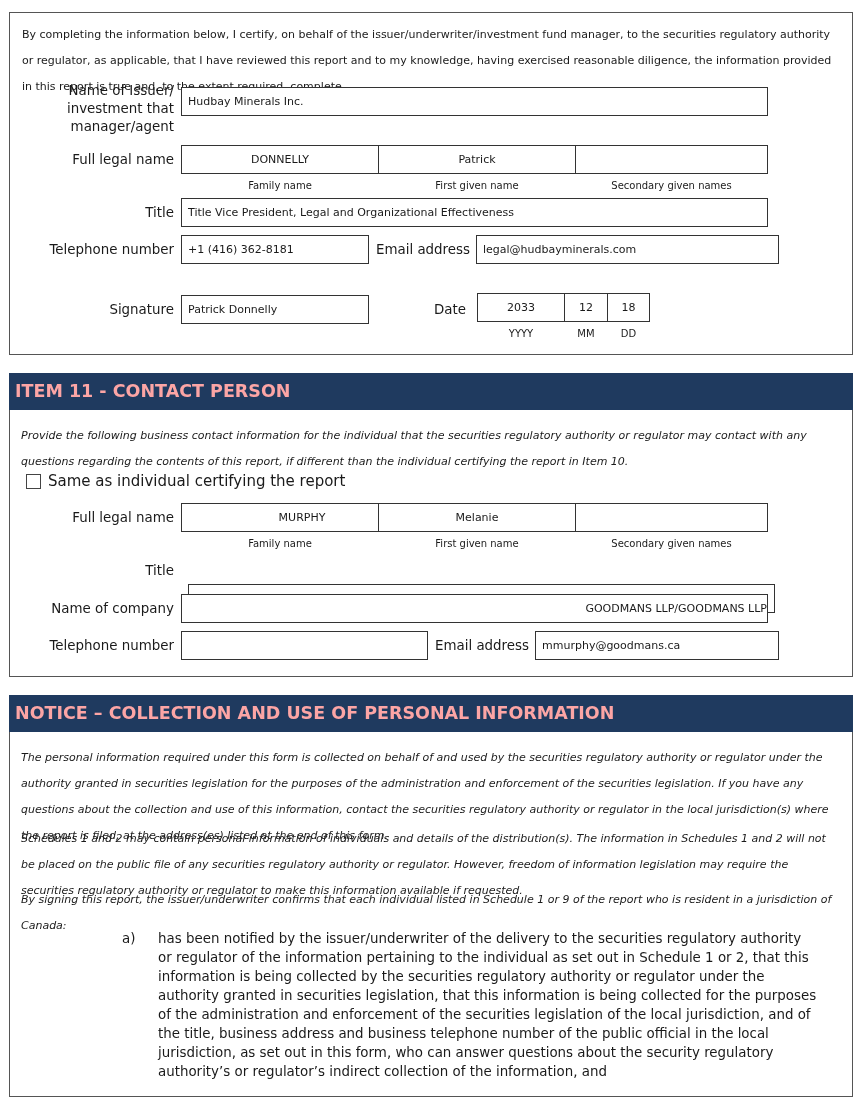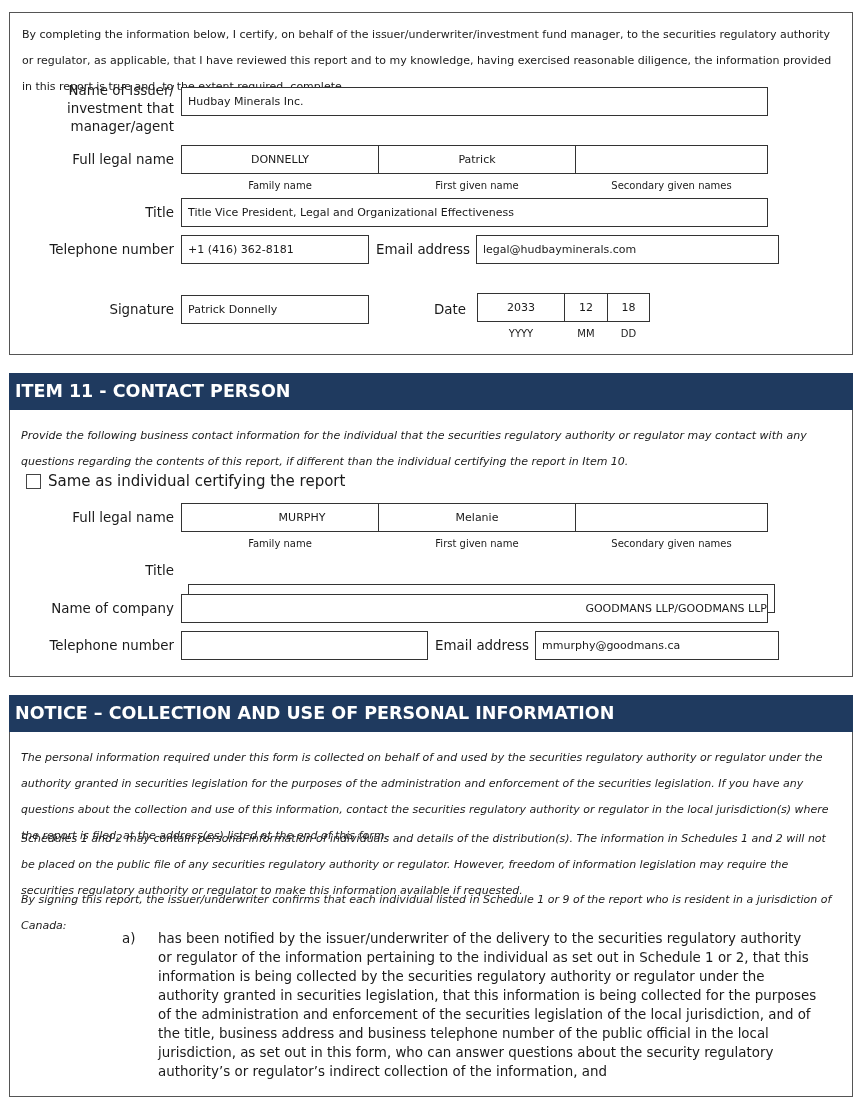--- a/index.html
+++ b/index.html
@@ -7,21 +7,21 @@
   body { font-family: "DejaVu Sans", "Liberation Sans", sans-serif; color: #1a1a1a; position: relative; font-size: 13.4px; }
 
   .box { position: absolute; left: 9px; width: 844px; border: 1px solid #555; background: #fff; }
   .abs { position: absolute; }
   .lbl { position: absolute; text-align: right; font-size: 13.4px; color: #1a1a1a; line-height: 18px; white-space: nowrap; }
   .fld { position: absolute; border: 1px solid #333; height: 29px; background: #fff; font-size: 11px; line-height: 27px; padding-left: 6px; white-space: nowrap; overflow: hidden; }
   .fld.center { text-align: center; padding-left: 0; }
   .sub { position: absolute; font-size: 10px; color: #1a1a1a; text-align: center; line-height: 14px; }
   .para { position: absolute; left: 12px; width: 822px; font-size: 11px; line-height: 26px; }
   .ital { font-style: italic; }
-  .hdr { position: absolute; left: 9px; width: 844px; height: 37px; background: #1f3a5f; color: #ffffff; font-weight: bold; font-size: 17.5px; line-height: 37px; padding-left: 6px; }
+  .hdr { position: absolute; left: 9px; width: 844px; height: 37px; background: #1f3a5f; color: #fca5a5; font-weight: bold; font-size: 17.5px; line-height: 37px; padding-left: 6px; }
   .checkbox { position: absolute; width: 15px; height: 15px; border: 1px solid #444; background: #fff; }
 </style>
 </head>
 <body>
 
 <div class="box" style="top:12px; height:343px;"></div>
 
 <div class="para" style="top:22px; left:22px; width:810px;">By completing the information below, I certify, on behalf of the issuer/underwriter/investment fund manager, to the securities regulatory authority or regulator, as applicable, that I have reviewed this report and to my knowledge, having exercised reasonable diligence, the information provided in this report is true and, to the extent required, complete.</div>
 
 <div class="lbl" style="left:40px; width:134px; top:82px;">

